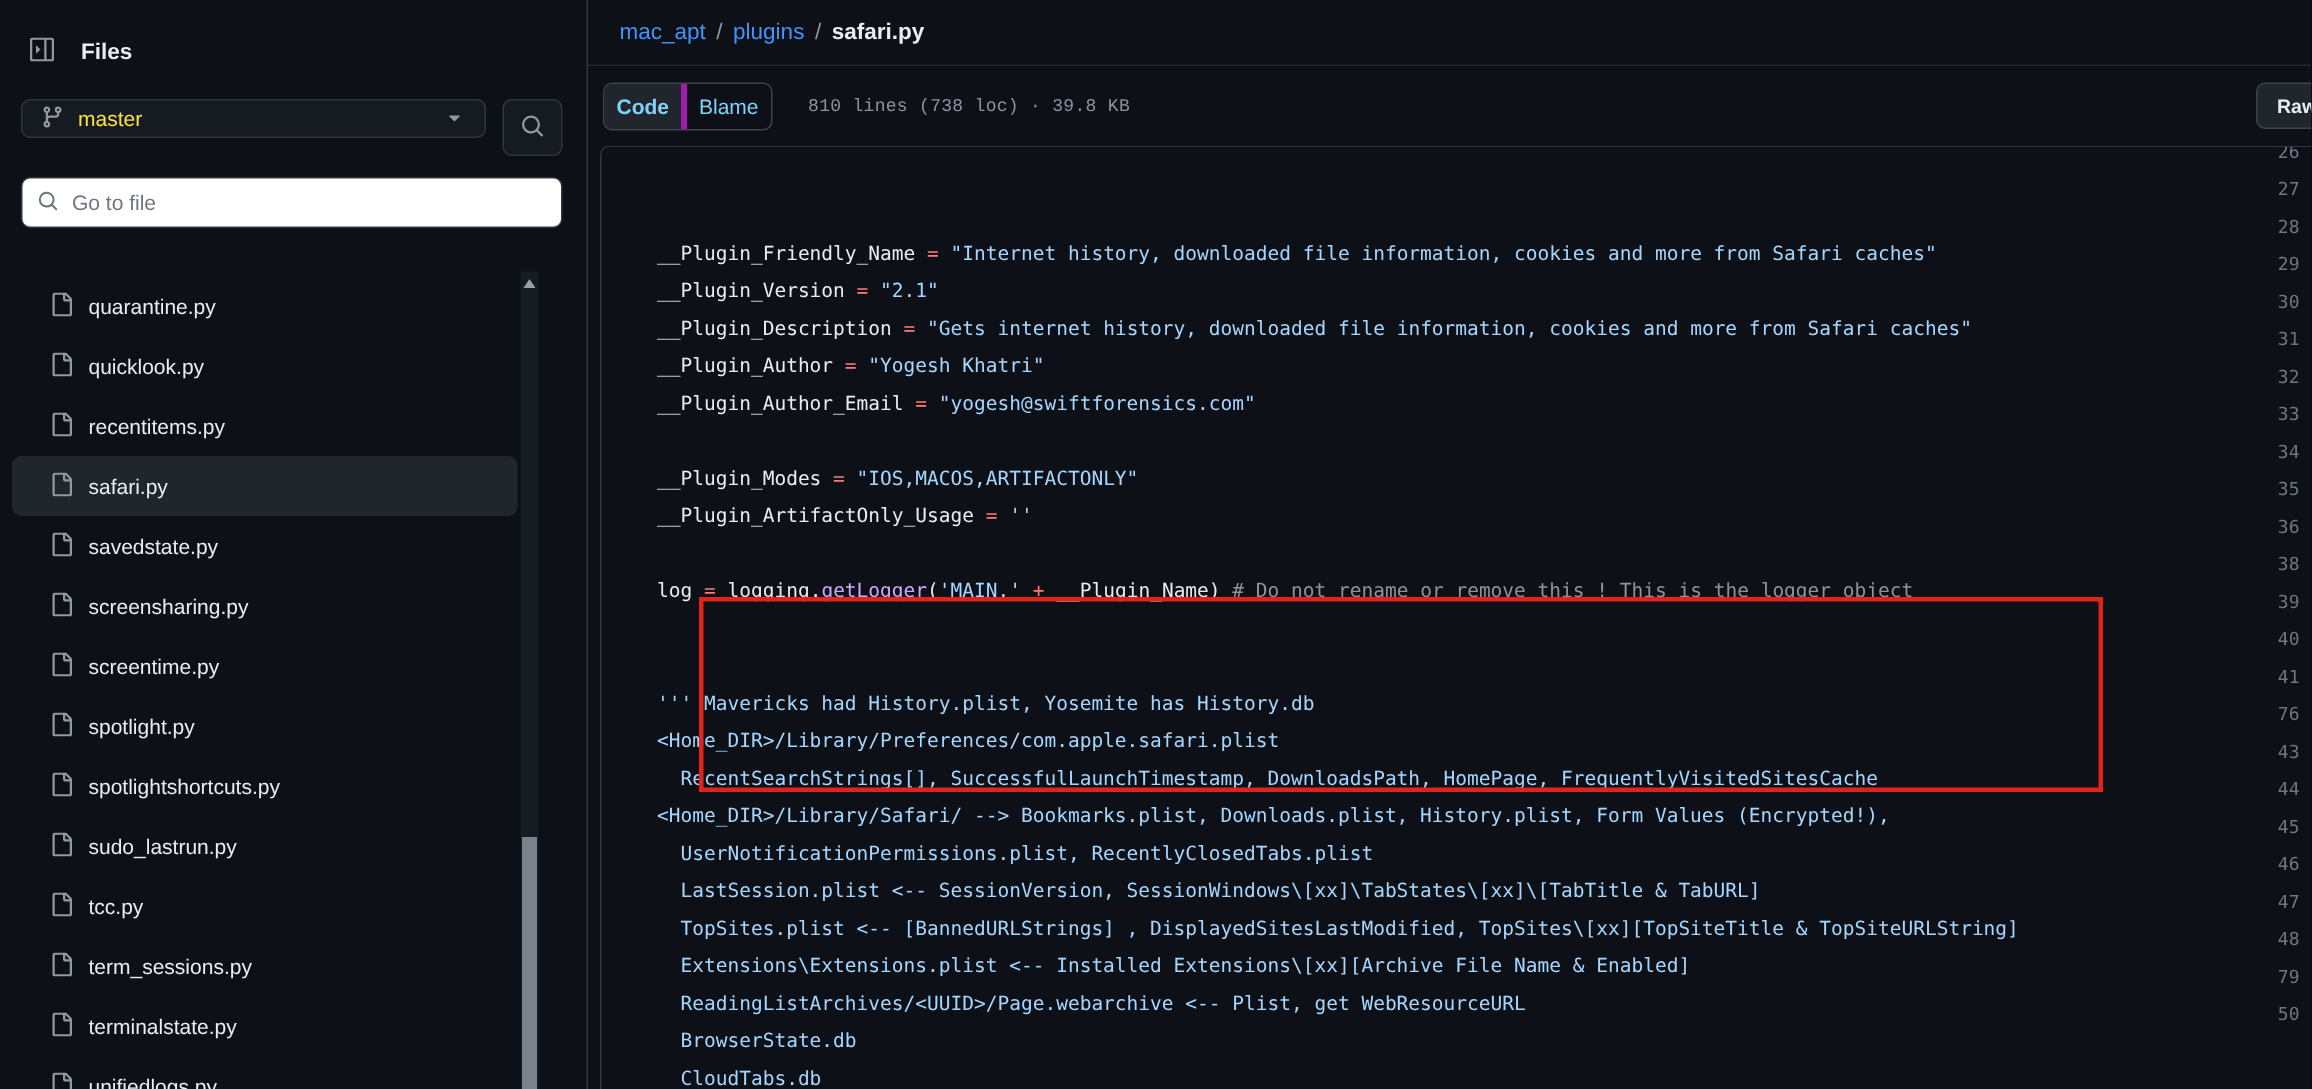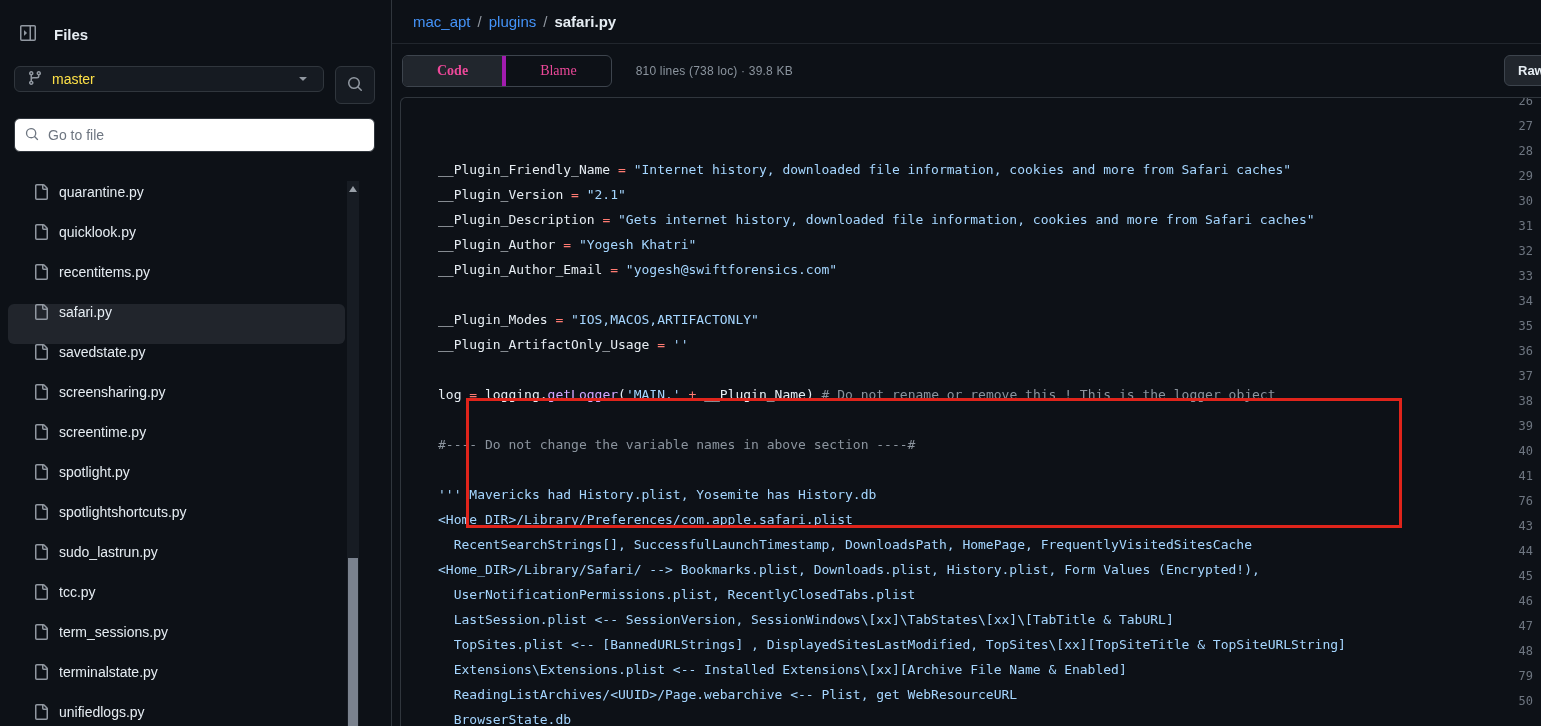--- a/index.html
+++ b/index.html
@@ -26,45 +26,45 @@
   .branch-btn svg { fill:#9198a1; flex:none; }
   .sq-btn { width:40px; height:38px; display:flex; align-items:center; justify-content:center;
     background:#161b22; border:1px solid #30363d; border-radius:6px; cursor:pointer; }
   .sq-btn svg { fill:#9198a1; }
   .sb-goto { padding:14px 16px 0 14px; }
   .goto-input { display:flex; align-items:center; gap:9px; height:34px; padding:0 10px;
     border:1px solid #30363d; border-radius:6px; background:#ffffff; cursor:text; }
   .goto-input svg { fill:#6e7681; flex:none; }
   .goto-placeholder { color:#6e7681; font-size:14px; }
   .file-tree { list-style:none; margin:32px 46px 0 8px; padding:0; }
-  .file-item { display:flex; align-items:flex-start; gap:10px; height:40px; padding:0 8px 0 25px;
+  .file-item { display:flex; align-items:center; gap:10px; height:40px; padding:0 8px 0 25px;
     border-radius:6px; color:#e6edf3; font-size:14px; cursor:pointer; }
   .file-item.selected { background:rgba(177,186,196,0.12); }
   .file-item svg { fill:#9198a1; flex:none; }
   
   .sb-scrollbar { position:absolute; top:181px; bottom:0; left:347px; width:12px; background:#171c23; }
   .sb-scroll-arrow { position:absolute; top:5px; left:2px; width:0; height:0;
     border-left:4px solid transparent; border-right:4px solid transparent; border-bottom:6px solid #99a0a8; }
   .sb-scroll-thumb { position:absolute; top:377px; left:1px; width:10px; height:168px; background:#7a828e; }
 
   
   .main { position:absolute; top:0; left:392px; right:0; bottom:0; background:#0d1117; }
   .crumb-row { height:44px; display:flex; align-items:center; gap:7px; padding:0 21px;
     border-bottom:1px solid #21262d; font-size:15px; }
   .crumb-row a { color:#4493f8; text-decoration:none; cursor:pointer; }
   .crumb-sep { color:#9198a1; }
   .crumb-file { font-weight:700; color:#e6edf3; }
 
   .toolbar { position:relative; height:53px; display:flex; align-items:center; gap:24px; padding:0 10px; }
   .seg { display:inline-flex; border:1px solid #3d444d; border-radius:6px; overflow:hidden; }
-  .seg-item { padding:7px 34px; font-size:14px; color:#ec4899; background:transparent; border:none;
-    font-family:Liberation Serif, serif; cursor:pointer; }
+  .seg-item { padding:7px 8px; font-size:14px; color:#7dd3fc; background:transparent; border:none;
+    font-family:Liberation Sans, sans-serif; cursor:pointer; }
   .seg-item + .seg-item { border-left:4px solid #a21caf; }
   .seg-item.active { background:#21262d; font-weight:600; }
-  .meta { font-family:Liberation Sans, sans-serif; font-size:12px; color:#8b949e; letter-spacing:0.2px; }
+  .meta { font-family:Liberation Mono, monospace; font-size:12px; color:#8b949e; letter-spacing:0.2px; }
   .raw-btn { position:absolute; left:1112px; top:11px; height:31px; width:120px; padding:0 13px;
     text-align:left; background:#21262d; border:1px solid #3d444d; border-radius:6px;
     color:#e6edf3; font-size:13px; font-weight:600; font-family:inherit; cursor:pointer; }
 
   .code-box { position:absolute; top:97px; left:8px; right:0; bottom:0; overflow:hidden;
     background:#0d1117; border:1px solid #30363d; border-right:none; border-bottom:none;
     border-top-left-radius:6px; }
   .code-lines { margin-top:-9px; font-family:"DejaVu Sans Mono", monospace; font-size:13px; }
   .code-line { display:flex; height:25px; line-height:25px;flex-direction:column; }
   .ln { flex:0 0 68px; text-align:right; padding-right:8px; font-size:12px; cursor:pointer; }
@@ -305,24 +305,20 @@
   </div>
           <div class="code-line">
     <span class="ln">35</span>
     <span class="lc"><span class="tok-p">log </span><span class="tok-o">=</span><span class="tok-p"> logging.</span><span class="tok-f">getLogger</span><span class="tok-p">(</span><span class="tok-s">'MAIN.'</span><span class="tok-p"> </span><span class="tok-o">+</span><span class="tok-p"> __Plugin_Name) </span><span class="tok-c"># Do not rename or remove this ! This is the logger object</span></span>
   </div>
           <div class="code-line">
     <span class="ln">36</span>
     <span class="lc"></span>
   </div>
           <div class="code-line">
-    <span class="ln">37</span>
-    <span class="lc"><span class="tok-c">#---- Do not change the variable names in above section ----#</span></span>
-  </div>
-          <div class="code-line">
     <span class="ln">38</span>
     <span class="lc"></span>
   </div>
           <div class="code-line">
     <span class="ln">39</span>
     <span class="lc"><span class="tok-s">''' Mavericks had History.plist, Yosemite has History.db</span></span>
   </div>
           <div class="code-line">
     <span class="ln">40</span>
     <span class="lc"><span class="tok-s">&lt;Home_DIR&gt;/Library/Preferences/com.apple.safari.plist</span></span>

